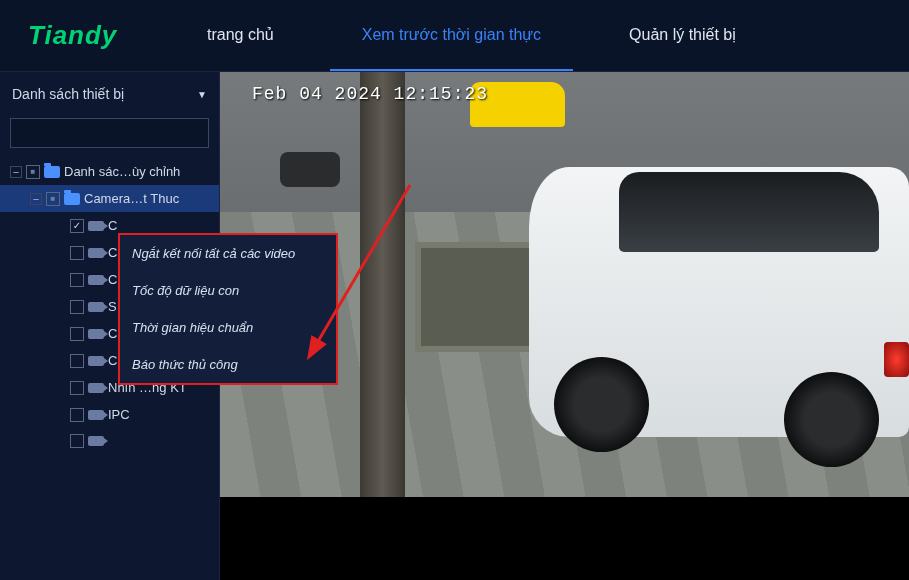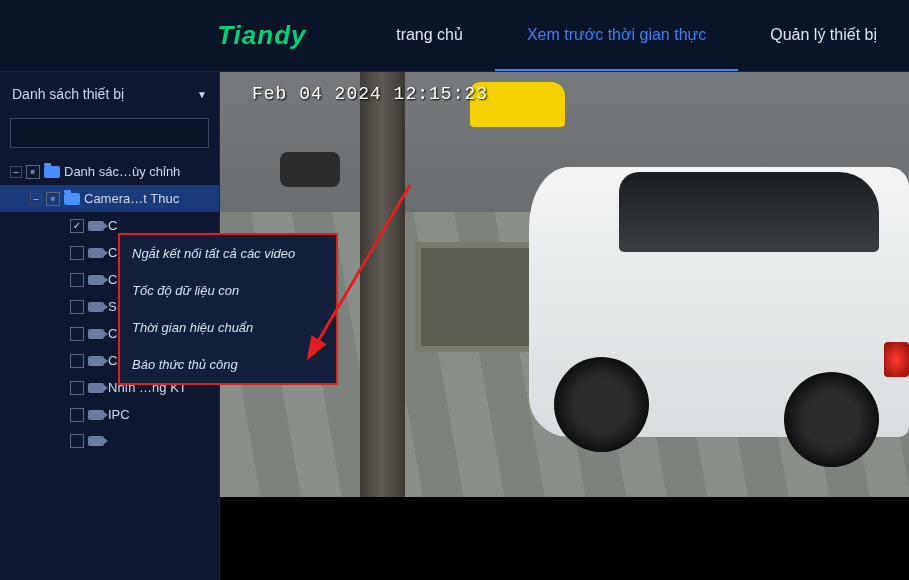--- a/index.html
+++ b/index.html
@@ -11,34 +11,34 @@
     height: 580px;
     overflow: hidden;
     position: relative;
   }
   .header {
     height: 72px;
     display: flex;
     align-items: center;
     background: #0a1428;
     border-bottom: 1px solid #1a2540;
-    justify-content: flex-end;
   }
   .logo {
     color: #00d275;
     font-size: 26px;
     font-weight: bold;
     font-style: italic;
     letter-spacing: 1px;
     padding: 0 28px;
     width: 175px;
   }
   .nav {
     display: flex;
     height: 100%;
+    gap: 24px;
   }
   .nav-item {
     display: flex;
     align-items: center;
     padding: 0 32px;
     font-size: 16px;
     color: #e0e6f0;
     cursor: pointer;
     border-bottom: 2px solid transparent;
   }

